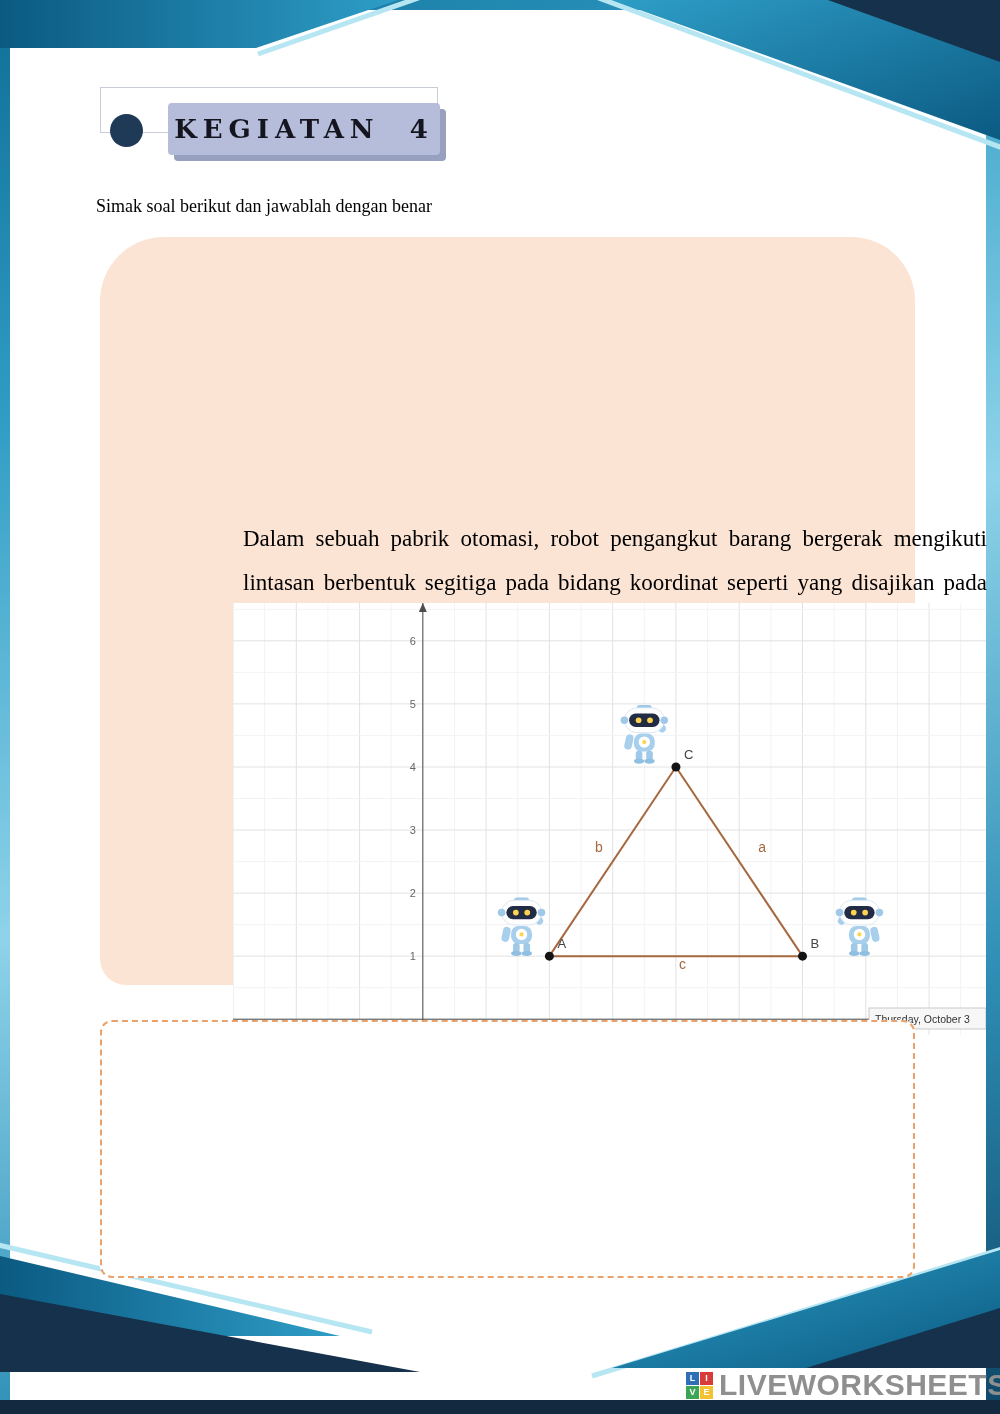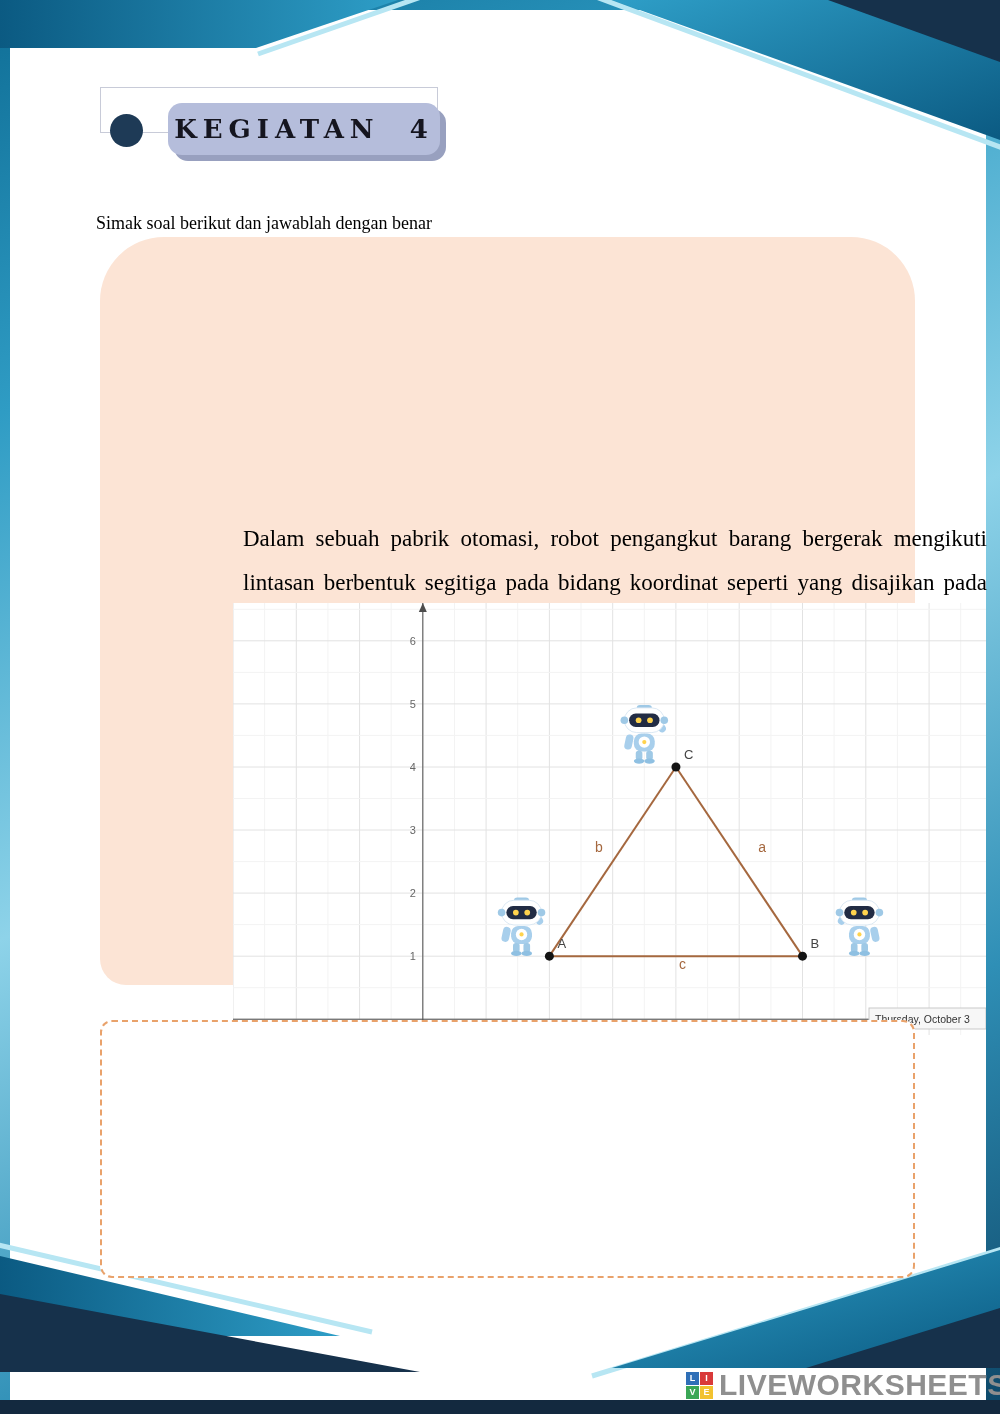--- a/index.html
+++ b/index.html
@@ -6,25 +6,25 @@
   body{margin:0;background:#ffffff}
   .page{position:relative;width:1000px;height:1414px;overflow:hidden;
         background:linear-gradient(155deg,#0f6e96 0%,#2f9cc4 22%,#8ed3e9 50%,#2f8fb6 76%,#0d4768 100%);
         font-family:"Liberation Serif",serif;}
   .content-bg{position:absolute;left:10px;top:10px;width:976px;height:1392px;background:#ffffff;z-index:1;}
   .deco{position:absolute;left:0;top:0;z-index:2;pointer-events:none;}
   .ui{position:absolute;inset:0;z-index:3;}
 
   
   .badge-outline{position:absolute;left:100px;top:87px;width:338px;height:46px;background:#ffffff;border:1px solid #c8cbd8;}
-  .badge{position:absolute;left:168px;top:103px;width:272px;height:52px;background:#b5bddb;border-radius:14px;
+  .badge{position:absolute;left:168px;top:103px;width:272px;height:52px;background:#b5bddb;border-radius:4px;
          box-shadow:6px 6px 0 #98a0bf;display:flex;align-items:center;justify-content:center;}
   .badge-label{font-family:"DejaVu Serif",serif;font-weight:700;font-size:26px;letter-spacing:6px;color:#15151f;white-space:pre;}
   .badge-dot{position:absolute;left:110px;top:114px;width:33px;height:33px;border-radius:50%;background:#1e3a56;}
-  .intro{position:absolute;left:96px;top:196px;font-size:18px;color:#000;margin-top:17px;}
+  .intro{position:absolute;left:96px;top:196px;font-size:18px;color:#000;}
 
   
   .problem-panel{position:absolute;left:100px;top:237px;width:815px;height:748px;background:#fce4d5;
                  border-radius:64px 64px 26px 26px;}
   .problem-par{position:absolute;left:143px;top:280px;width:744px;font-size:23px;line-height:1.92;
                text-align:justify;color:#000;}
   .graph-box{position:absolute;left:133px;top:366px;width:753px;height:432px;background:#ffffff;}
   .points-intro{position:absolute;left:133px;top:822px;font-size:18px;color:#000;}
   .points-line{position:absolute;left:133px;top:855px;width:753px;display:flex;justify-content:center;gap:66px;
                font-size:18px;color:#000;}

